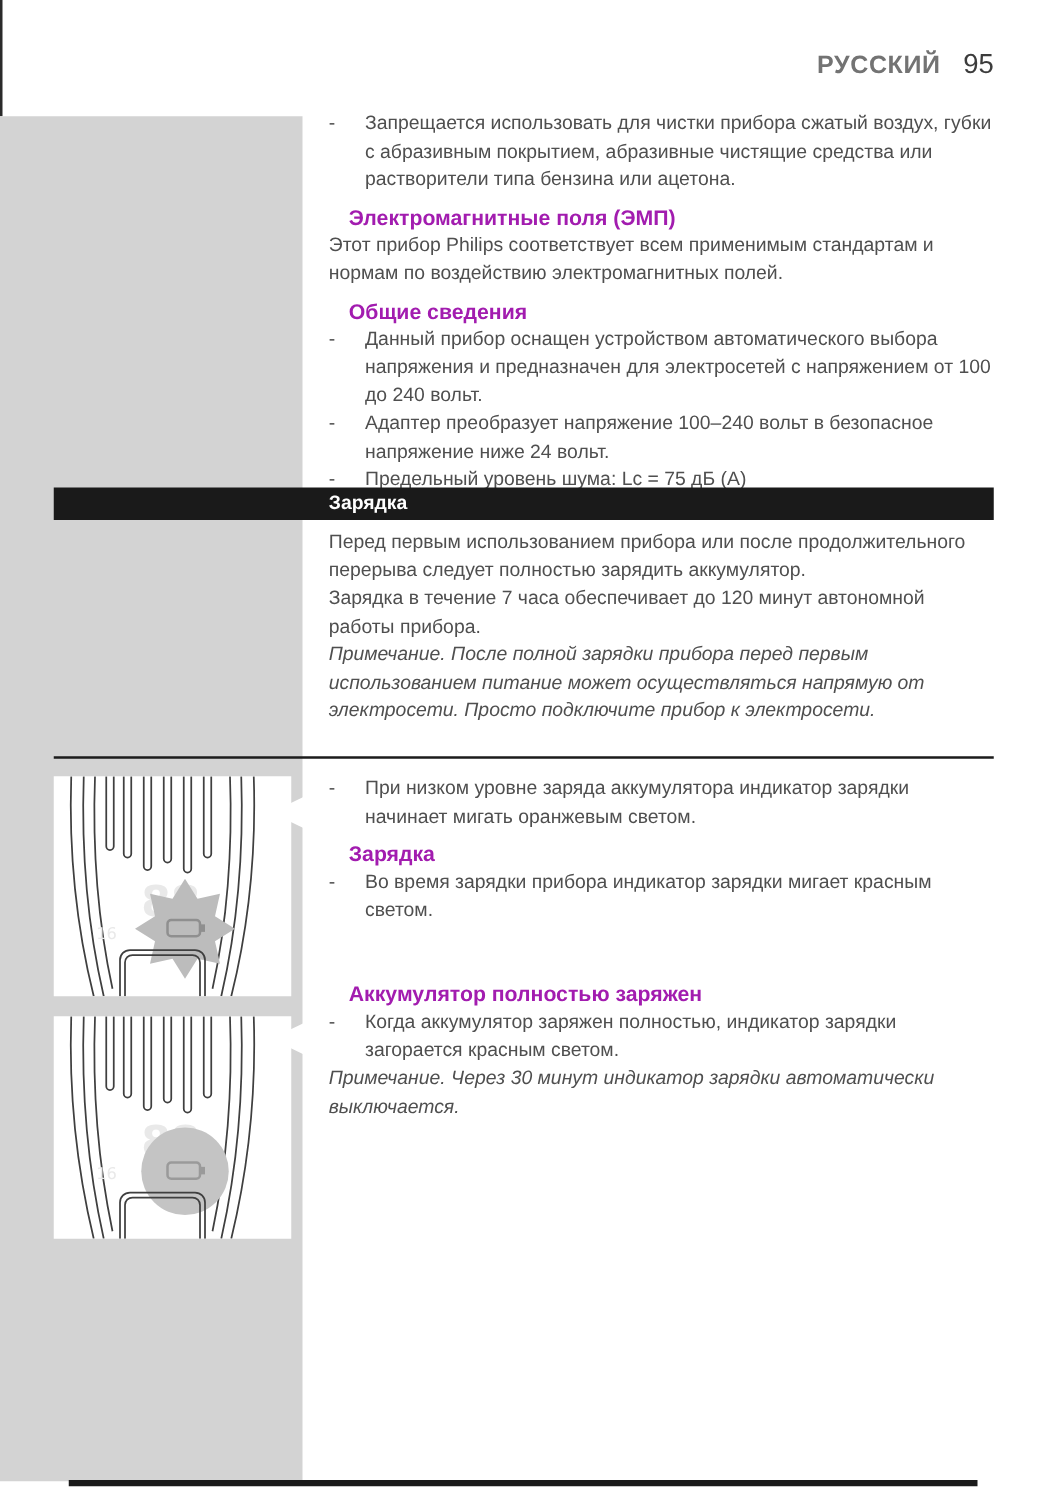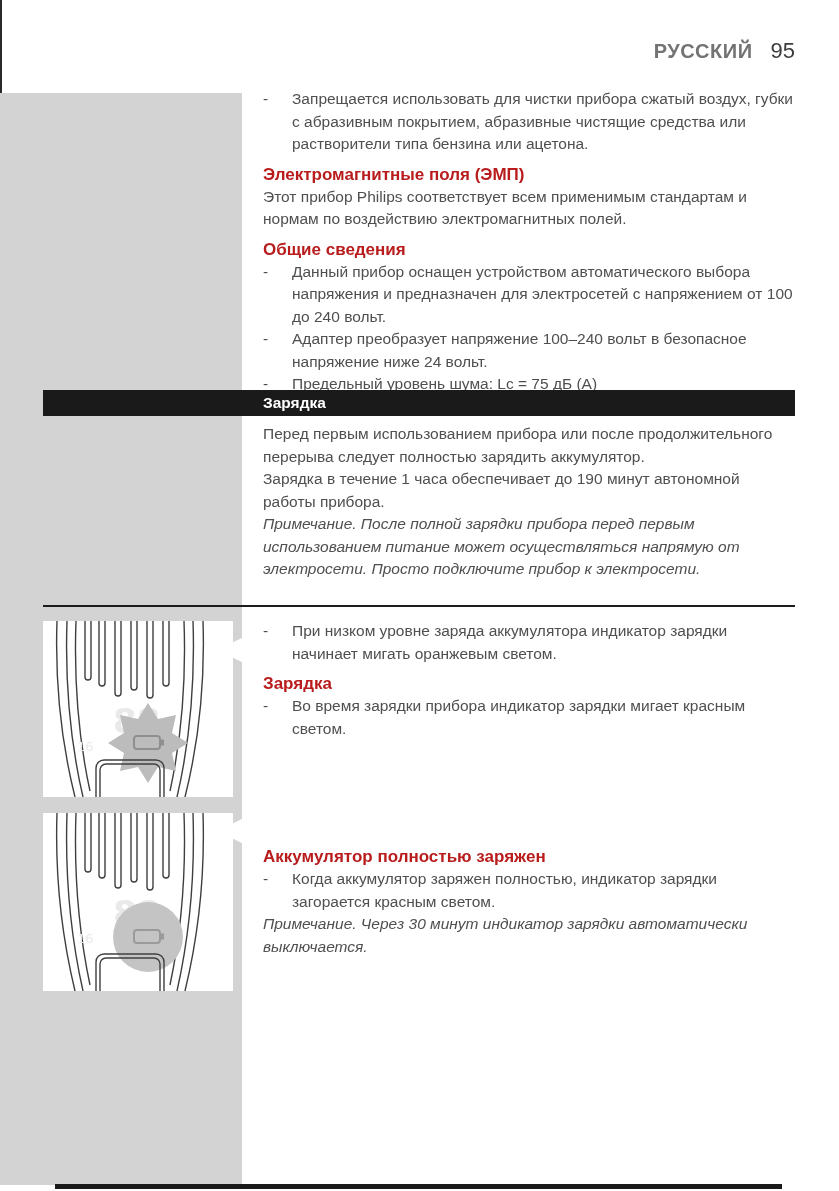--- a/index.html
+++ b/index.html
@@ -10,26 +10,26 @@
   }
   .corner-line{position:absolute;left:0;top:0;width:2px;height:93px;background:#2a2a2a;}
   .sidebar{position:absolute;left:0;top:93px;width:242px;height:1092px;background:#d3d3d3;}
   .page-header{position:absolute;top:38px;right:44px;white-space:nowrap;}
   .lang{font-size:20px;font-weight:bold;color:#737373;letter-spacing:0.5px;}
   .pagenum{font-size:22px;color:#3c3c3c;margin-left:18px;font-weight:400;}
 
   .colA{position:absolute;left:263px;top:88px;width:532px;}
   .colB{position:absolute;left:263px;top:423px;width:532px;}
   .colC{position:absolute;left:263px;top:620px;width:532px;}
-  .colD{position:absolute;left:263px;top:846px;width:532px;}
+  .colD{position:absolute;left:263px;top:785px;width:532px;}
 
   .body-text,.bullet-text{font-size:15.5px;line-height:22.5px;color:#4f4f4f;}
   .bullet{display:flex;}
   .bullet .dash{width:29px;flex:none;}
-  h3{font-size:17px;line-height:22px;font-weight:bold;color:#b91c1c;margin:8px 0 0 0;}
+  h3{font-size:17px;line-height:22px;font-weight:bold;color:#a21caf;margin:8px 0 0 16px;}
   h3.first{margin-top:0;}
   .note{font-style:italic;margin-top:4px;}
   .para{margin:0;}
 
   .section-bar{
     position:absolute;left:43px;top:390px;width:752px;height:26px;
     background:#1a1a1a;color:#ffffff;font-size:15.5px;font-weight:bold;
     line-height:26px;box-sizing:border-box;padding-left:220px;
   }
   .rule{position:absolute;left:43px;top:605px;width:752px;height:2px;background:#1c1c1c;}
@@ -79,21 +79,21 @@
     <div class="bullet bullet-text">
       <span class="dash">-</span>
       <span>Предельный уровень шума: Lc = 75 дБ (A)</span>
     </div>
   </div>
 
   <div class="section-bar">Зарядка</div>
 
   <div class="colB">
     <p class="para body-text">Перед первым использованием прибора или после продолжительного перерыва следует полностью зарядить аккумулятор.</p>
-    <p class="para body-text">Зарядка в течение 1 часа обеспечивает до 190 минут автономной работы прибора.</p>
+    <p class="para body-text">Зарядка в течение 7 часа обеспечивает до 120 минут автономной работы прибора.</p>
     <p class="para body-text note">Примечание. После полной зарядки прибора перед первым использованием питание может осуществляться напрямую от электросети. Просто подключите прибор к электросети.</p>
   </div>
 
   <div class="rule"></div>
 
   <div class="colC">
     <div class="bullet bullet-text">
       <span class="dash">-</span>
       <span>При низком уровне заряда аккумулятора индикатор зарядки начинает мигать оранжевым светом.</span>
     </div>

